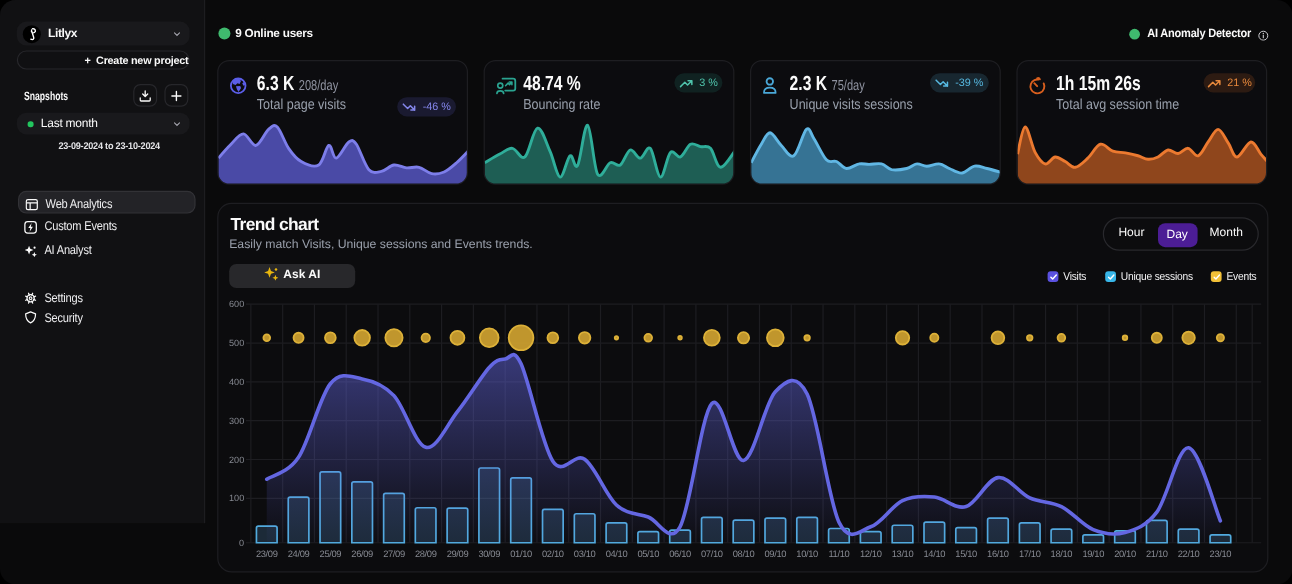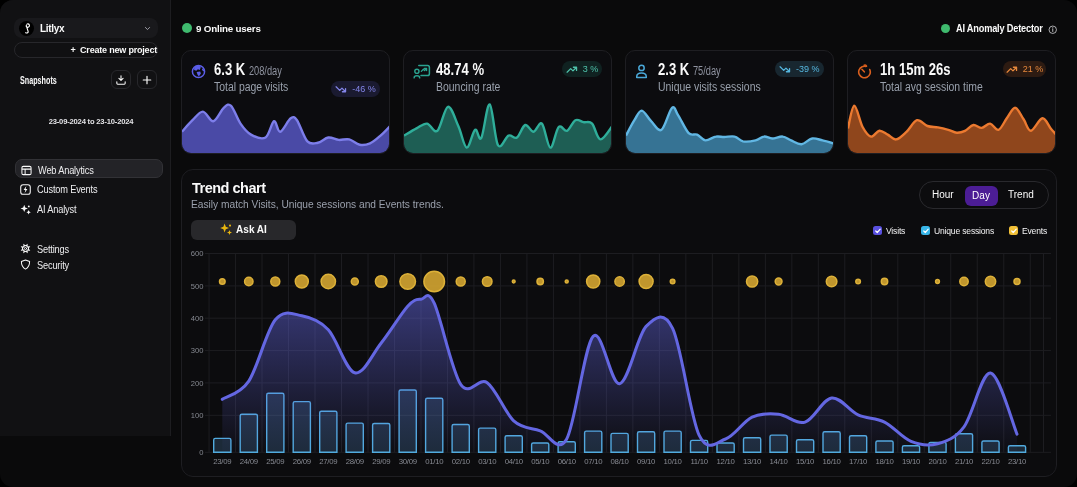--- a/index.html
+++ b/index.html
@@ -67,20 +67,27 @@
         </svg>
     </div>
     <div class="sb-box" id="createbtn">+&nbsp; Create new project</div>
     <span id="snaplbl">Snapshots</span>
     <div class="sqbtn" style="left:111px;"><svg width="10" height="10" viewBox="0 0 12 12" style="margin:4px 0 0 4px;">
           <path d="M6 1 L6 6 M3.5 4 L6 6.5 L8.5 4 M1 8 L1 10 Q1 11 2 11 L10 11 Q11 11 11 10 L11 8" stroke="#fafafa" stroke-width="1.3" fill="none" stroke-linecap="round" stroke-linejoin="round"></path>
         </svg></div>
     <div class="sqbtn" style="left:137px;"><svg width="10" height="10" viewBox="0 0 12 12" style="margin:4px 0 0 4px;">
           <path d="M6 1.5 L6 10.5 M1.5 6 L10.5 6" stroke="#fafafa" stroke-width="1.4" stroke-linecap="round"></path>
         </svg></div>
+    <div class="sb-box" id="lastmonth">
+      <div class="dot"></div>
+        <span class="nm">Last month</span>
+      <svg class="chev" style="top:6px;" viewBox="0 0 10 10">
+          <path d="M2 3.5 L5 6.5 L8 3.5" stroke="#a1a1aa" stroke-width="1.4" fill="none" stroke-linecap="round"></path>
+        </svg>
+    </div>
     <div id="daterange">23-09-2024 to 23-10-2024</div>
     <div class="nav sel" style="top:159px;">
         <svg width="11" height="11" viewBox="0 0 12 12">
           <rect x="1" y="1.5" width="10" height="9" rx="1.5" stroke="#fafafa" stroke-width="1.1" fill="none"></rect>
           <path d="M1 4.5 L11 4.5 M4.5 4.5 L4.5 10.5" stroke="#fafafa" stroke-width="1.1"></path>
         </svg>
         <span>Web Analytics</span>
       </div>
     <div class="nav" style="top:179px;">
         <svg width="11" height="11" viewBox="0 0 12 12">
@@ -207,21 +214,21 @@
     <h2>Trend chart</h2>
     <div class="sub">Easily match Visits, Unique sessions and Events trends.</div>
     <div id="askai"><svg width="12" height="12" viewBox="0 0 12 12" style="vertical-align:-2px;margin-right:4px;">
           <path d="M4.6 0.6 L5.8 3.8 L9 5 L5.8 6.2 L4.6 9.4 L3.4 6.2 L0.2 5 L3.4 3.8 Z" fill="#e8b60e"></path>
           <path d="M9.5 7 L10.2 8.8 L12 9.5 L10.2 10.2 L9.5 12 L8.8 10.2 L7 9.5 L8.8 8.8 Z" fill="#e8b60e"></path>
           <circle cx="10" cy="2.6" r="1.05" fill="#e8b60e"></circle>
         </svg>Ask AI</div>
     <div id="seg">
         <span style="left:12px;">Hour</span>
         <div class="on">Day</div>
-        <span style="left:88px;">Trend</span>
+        <span style="left:88px;">Month</span>
       </div>
     <div class="leg" style="left:691px;">
         <div class="cb" style="background:#5a51e0;"></div>
         <svg width="6" height="6" viewBox="0 0 8 8">
           <path d="M1 4 L3 6 L7 1.5" stroke="#fff" stroke-width="1.6" fill="none" stroke-linecap="round" stroke-linejoin="round"></path>
         </svg>
         <span class="tx">Visits</span>
       </div>
     <div class="leg" style="left:739px;">
         <div class="cb" style="background:#38b6e8;"></div>

